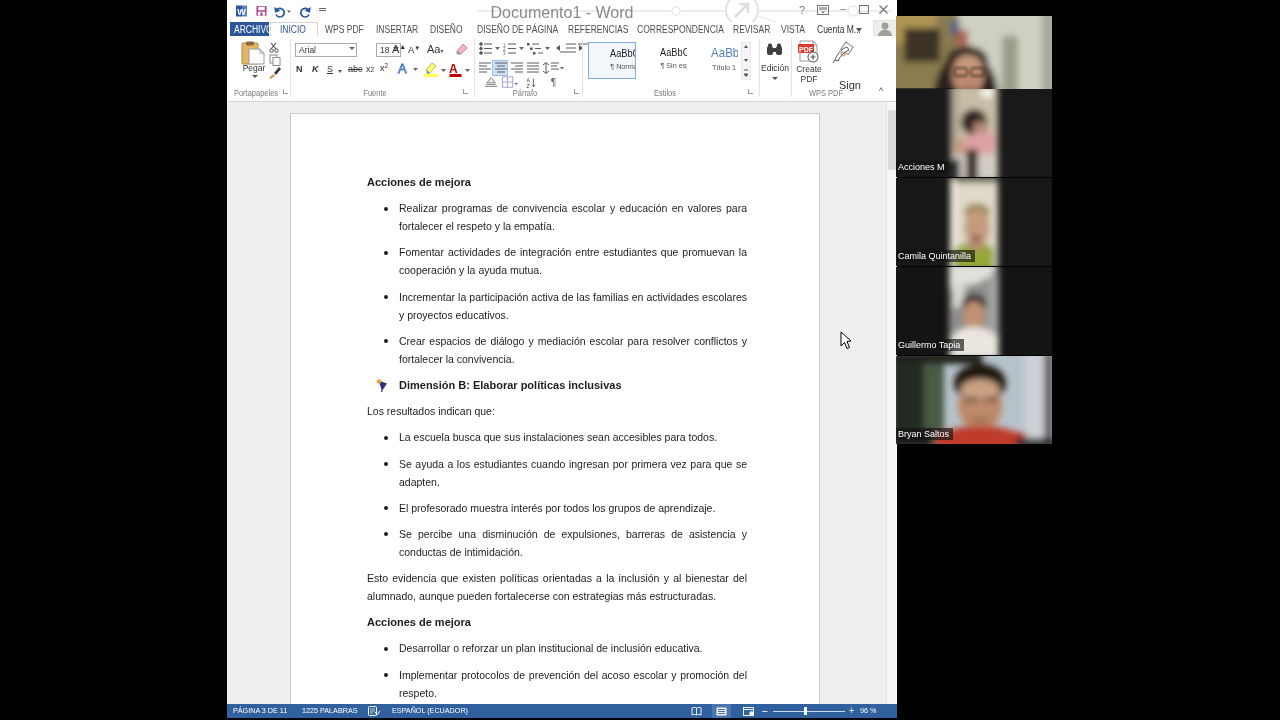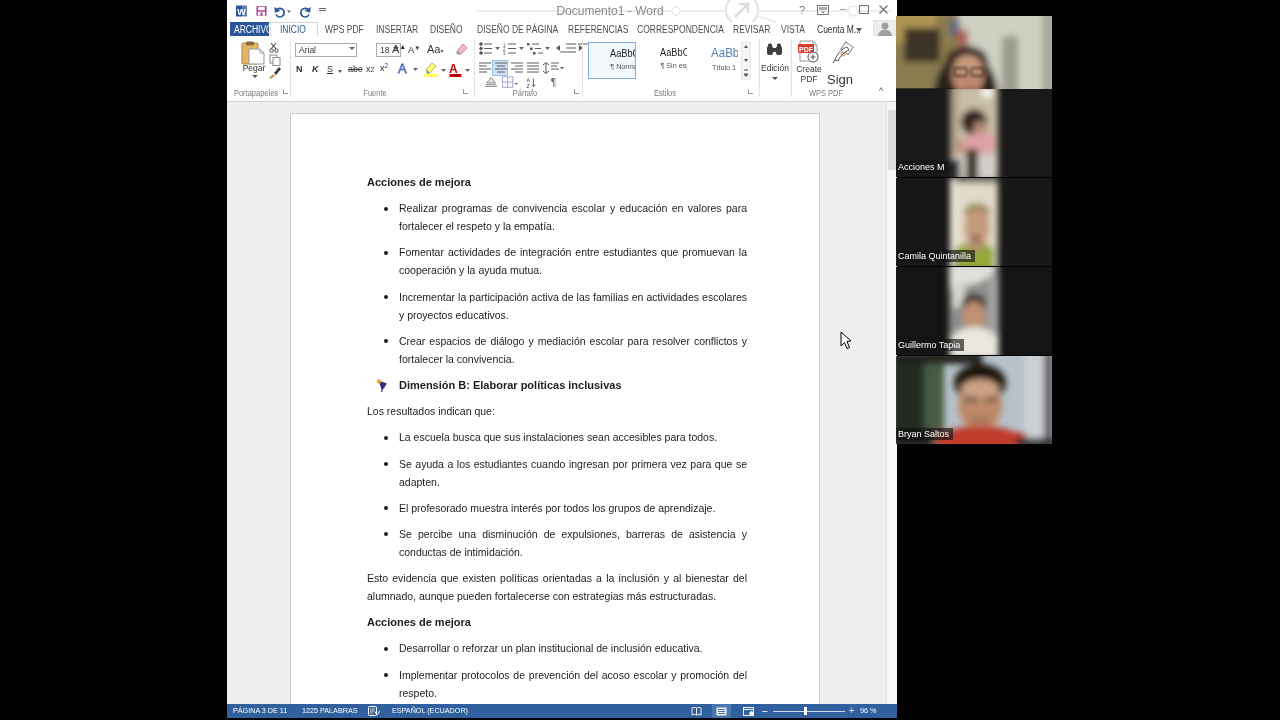--- a/index.html
+++ b/index.html
@@ -5,21 +5,21 @@
   * { margin:0; padding:0; box-sizing:border-box; }
   html,body { width:1280px; height:720px; background:#000; overflow:hidden;
     font-family:"Liberation Sans", sans-serif; }
   #stage { position:absolute; left:0; top:0; width:1280px; height:720px; background:#010101; }
   
   #word { position:absolute; left:227px; top:0; width:670px; height:718px; background:#fff; }
   
   #titlebar { position:absolute; left:0; top:0; width:670px; height:22px; background:#fff; }
   .qat { position:absolute; top:4px; height:14px; }
   #title-text { position:absolute; left:0; top:4px; width:670px; text-align:center;
-    font-size:12px; color:#8a8a8a;margin-left:48px; }
+    font-size:16px; color:#8a8a8a; }
   .winbtn { position:absolute; top:3px; font-size:11px; color:#7b7b7b; }
   
   .deco { position:absolute; pointer-events:none; }
   
   #tabrow { position:absolute; left:0; top:22px; width:670px; height:14px; background:#fff; font-size:10px; }
   .tab { position:absolute; top:0; height:14px; line-height:15px; color:#4e4e4e;
     transform:scaleX(0.85); transform-origin:0 50%; white-space:nowrap; }
   #tab-archivo { position:absolute; left:3px; top:0; width:39px; height:14px; background:#2b579a; }
   #tab-inicio { position:absolute; left:43px; top:0; width:48px; height:15px; background:#fff;
     border:1px solid #d5d5d5; border-bottom:none; }
@@ -314,21 +314,21 @@
         <circle cx="16" cy="17" r="5" fill="#fff" stroke="#555"></circle>
         <path d="M16 14.5 v5 M13.5 17 h5" stroke="#555" stroke-width="1.2"></path>
       </svg>
       <div style="position:absolute;left:563px;top:28px;width:38px;text-align:center;font-size:8.5px;color:#333;line-height:10px;">Create<br>PDF</div>
       <svg style="position:absolute;left:604px;top:4px;" width="26" height="24" viewBox="0 0 26 24">
         <path d="M14 2 l8 4 l-4 8 l-8 -4 z" fill="#fff" stroke="#888" transform="rotate(8 14 8)"></path>
         <path d="M4 20 C7 12 12 8 16 7 L18 10 C13 12 9 16 7 21 Z" fill="#fff" stroke="#555"></path>
         <circle cx="12" cy="14" r="2" fill="none" stroke="#c87838"></circle>
         <path d="M4 20 l-2 3" stroke="#555"></path>
       </svg>
-      <div style="position:absolute;left:600px;top:36px;width:34px;text-align:left;font-size:13px;color:#333;">Sign</div>
+      <div style="position:absolute;left:600px;top:43px;width:34px;text-align:right;font-size:11px;color:#333;">Sign</div>
       <div class="grplabel" style="left:568px;width:62px;">WPS PDF</div>
       <div style="position:absolute;left:652px;top:50px;font-size:9px;color:#555;">^</div>
     </div>
     <div id="docarea">
       <div style="position:absolute;left:659px;top:0;width:11px;height:602px;background:#f7f7f7;border-left:1px solid #e4e4e4;"></div>
       <div style="position:absolute;left:661px;top:8px;width:8px;height:60px;background:#dcdcdc;border-radius:1px;"></div>
       <div id="page">
         <div id="doccontent">
           <p class="b">Acciones de mejora</p>
           <p class="li">Realizar programas de convivencia escolar y educación en valores para fortalecer el respeto y la empatía.</p>

